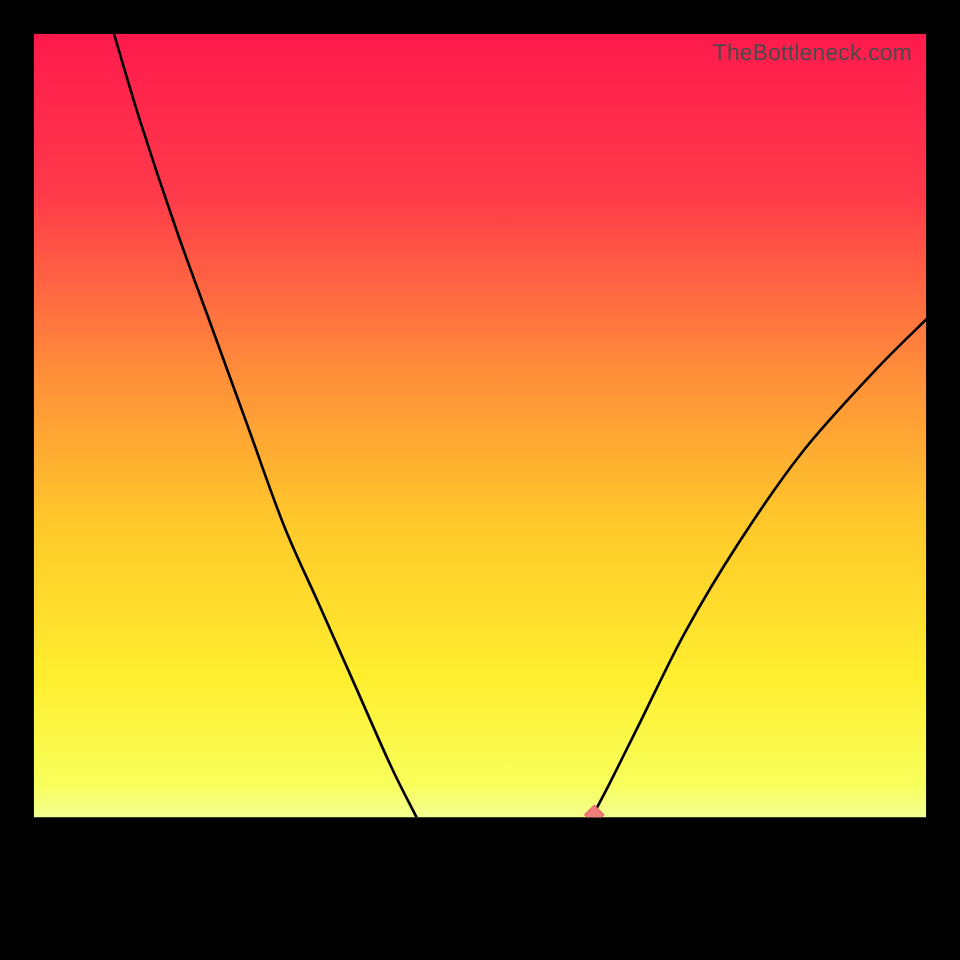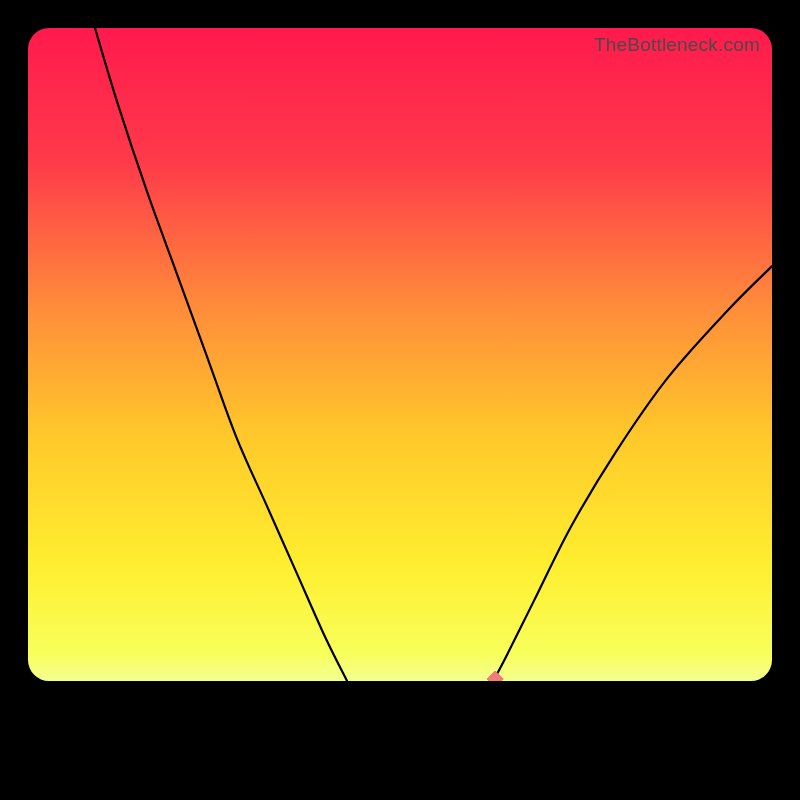--- a/index.html
+++ b/index.html
@@ -19,21 +19,20 @@
     height: 800px;
     background: #000;
   }
   .plot {
     position: absolute;
     left: 28px;
     top: 28px;
     width: 744px;
     height: 653px;
     overflow: hidden;
-    border-radius: 21px;
   }
   .watermark {
     position: absolute;
     top: 6px;
     right: 12px;
     color: #4a4a4a;
     font-size: 19px;
     font-weight: 500;
     letter-spacing: 0.2px;
     z-index: 5;

